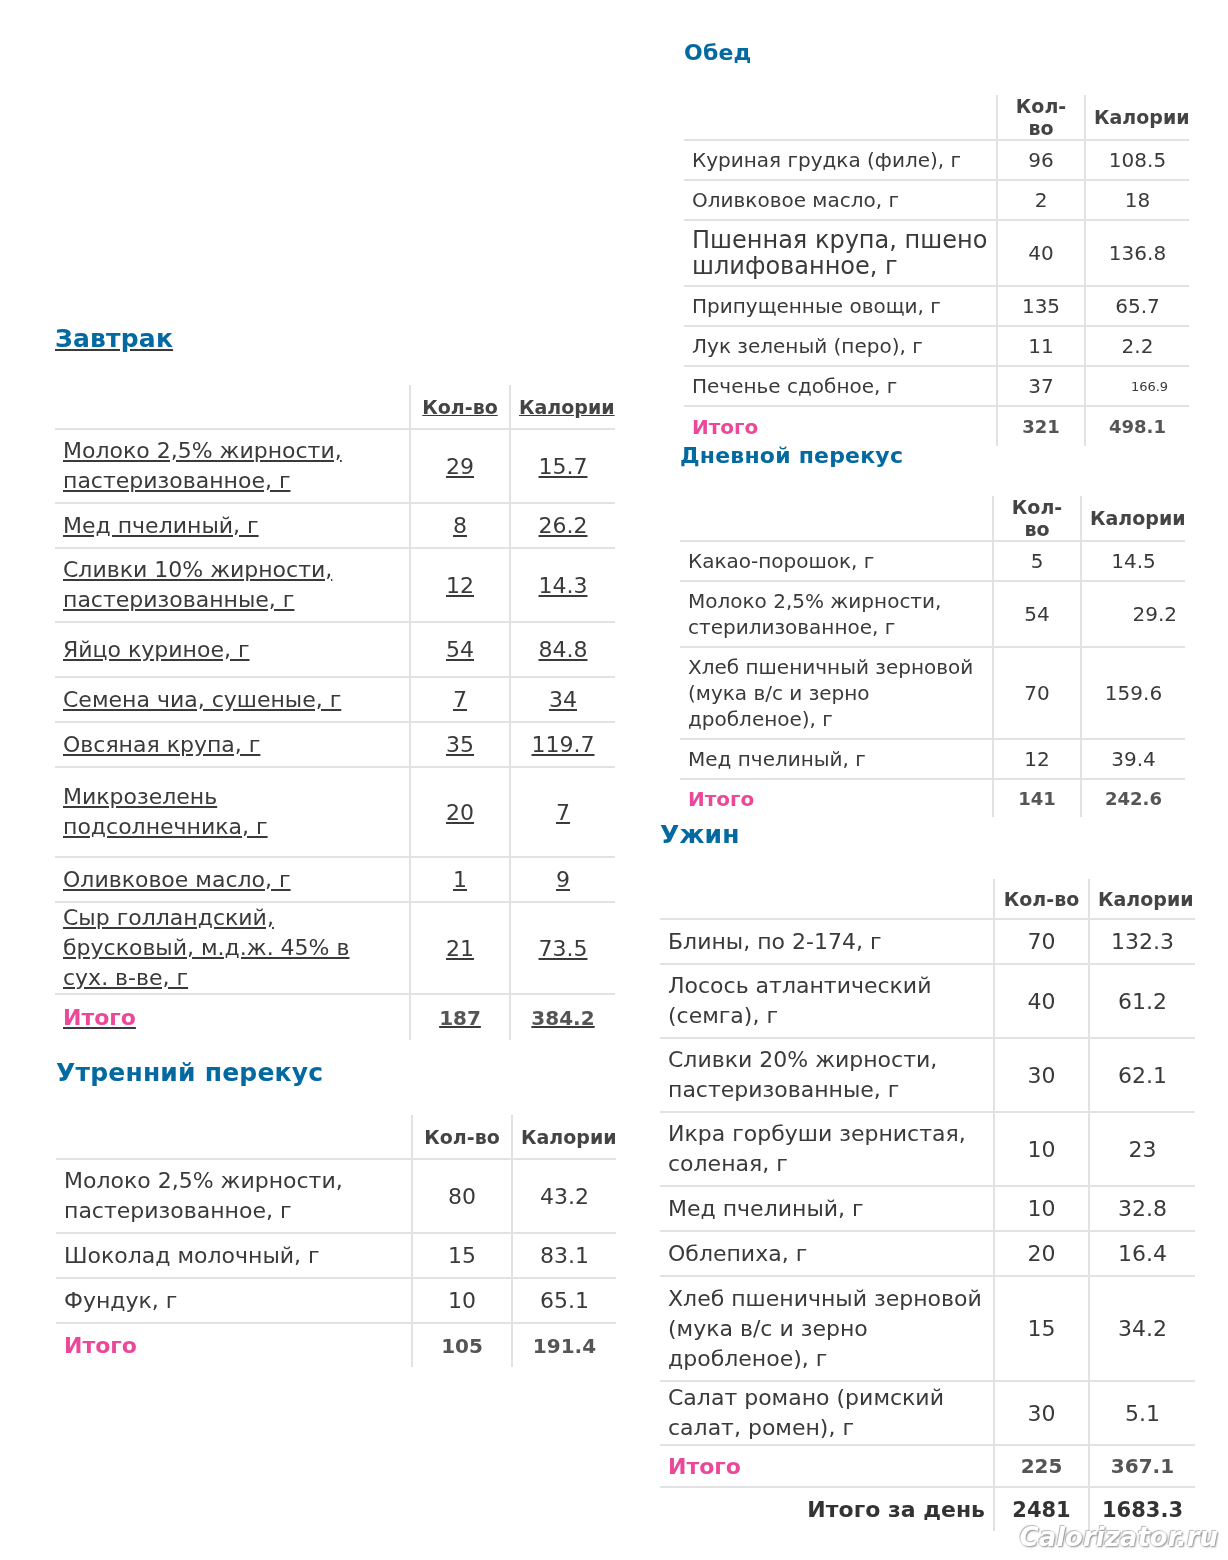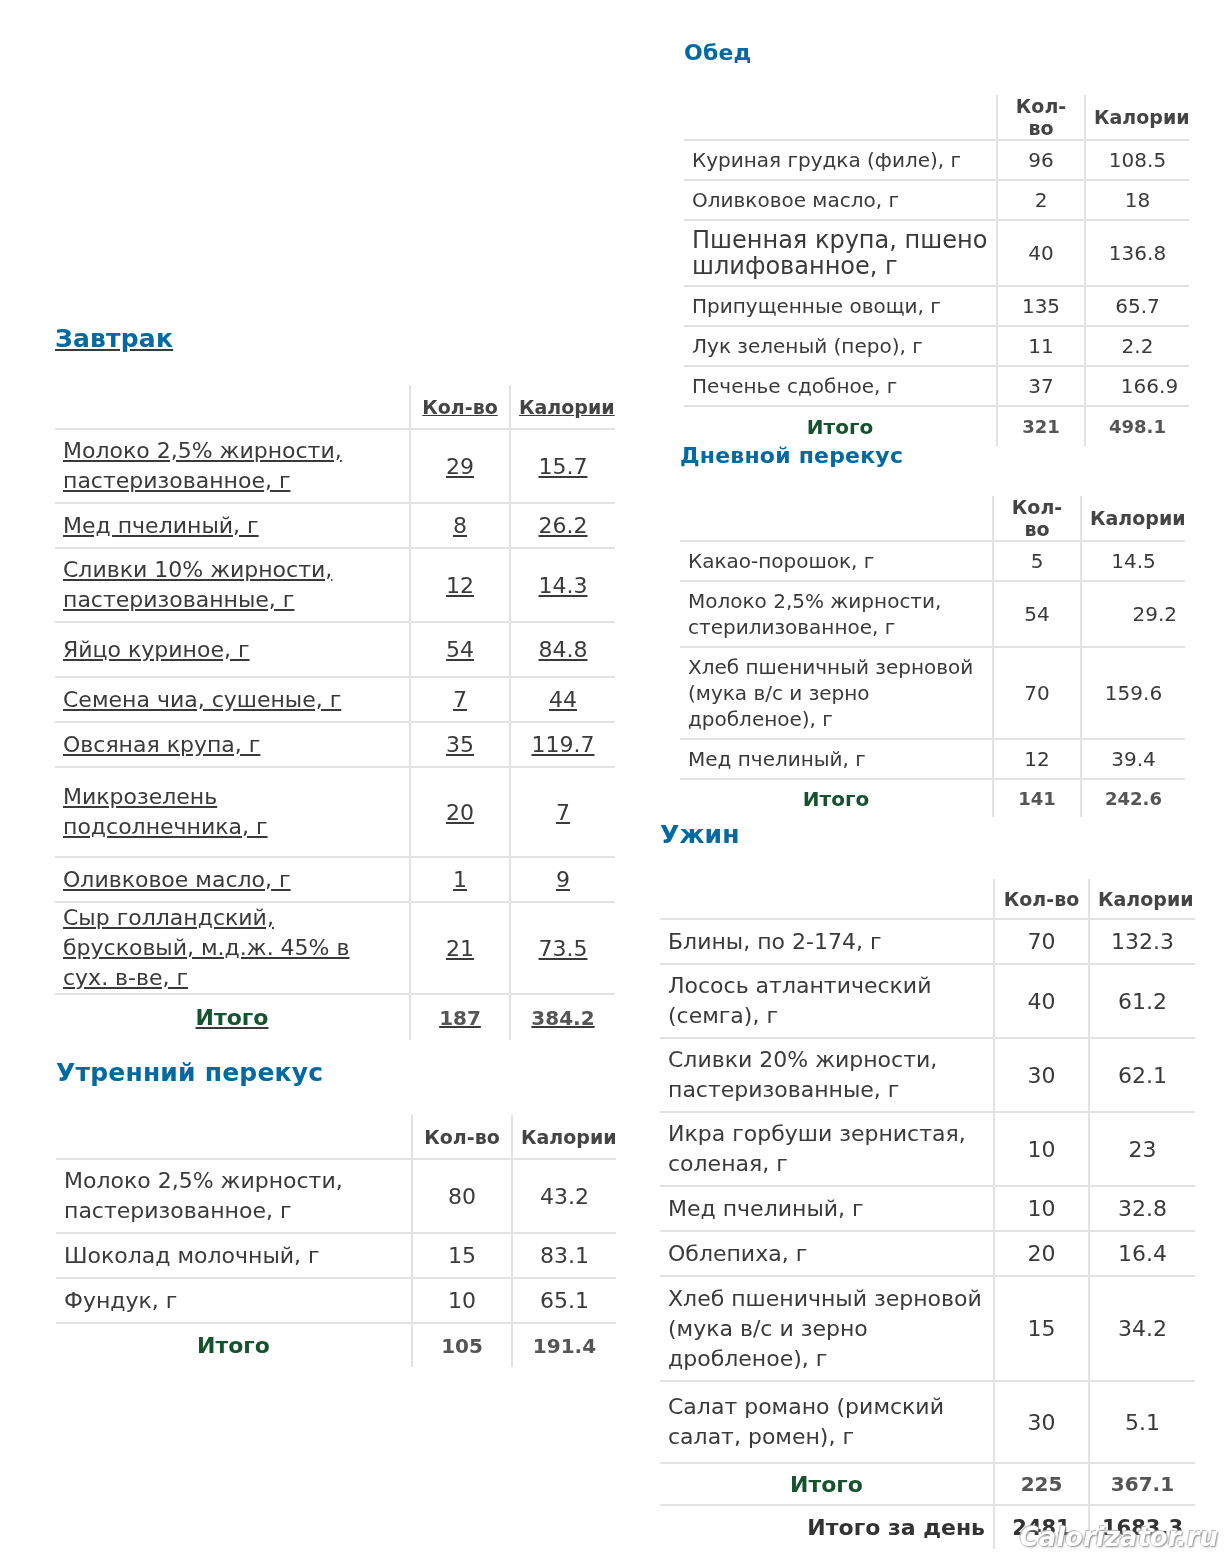--- a/index.html
+++ b/index.html
@@ -6,21 +6,21 @@
   body { width: 1228px; height: 1560px; position: relative; overflow: hidden;
          font-family: "DejaVu Sans", "Liberation Sans", sans-serif; color: #3a3a3a; }
   .meal { position: absolute; }
   .meal h2 { margin: 0; font-size: 25px; font-weight: bold; color: #0369a1; letter-spacing: 0.2px; }
   table { border-collapse: collapse; table-layout: fixed; }
   td, th { border-bottom: 2px solid #e2e2e2; padding: 0 8px; font-size: 22px; color: #3a3a3a; font-weight: normal; }
   th { font-size: 19px; font-weight: bold; color: #444; text-align: center; border-bottom: 2px solid #e2e2e2; }
   td.q, td.c, th.q, th.c { text-align: center; border-left: 2px solid #e2e2e2; }
   td.name { line-height: 30px; padding-left: 8px; }
   tr.total td { border-bottom: none; font-weight: bold; font-size: 20px; color: #555; }
-  tr.total td.lbl { text-align: center; font-size: 22px; color: #14532d; }
+  tr.total td.lbl { text-align: left; font-size: 22px; color: #ec4899; }
   tr.grand td { border-bottom: none; font-weight: bold; font-size: 21px; color: #333; }
   tr.grand td.lbl { text-align: right; font-size: 22px; color: #333; }
   tr.total.bordered td { border-bottom: 2px solid #e2e2e2; }
   .watermark { position: absolute; right: 10px; bottom: 8px; font-family: "DejaVu Sans", sans-serif;
                font-style: italic; font-weight: bold; font-size: 26px; color: #ffffff;
                text-shadow: 1px 1px 2px #888, -1px -1px 1px #bbb; }
 </style>
 </head>
 <body>
 
@@ -56,21 +56,21 @@
           <td class="c">14.3</td>
         </tr>
         <tr style="height: 55px;">
           <td class="name">Яйцо куриное, г</td>
           <td class="q">54</td>
           <td class="c">84.8</td>
         </tr>
         <tr style="height: 45px;">
           <td class="name">Семена чиа, сушеные, г</td>
           <td class="q">7</td>
-          <td class="c">44</td>
+          <td class="c">34</td>
         </tr>
         <tr style="height: 45px;">
           <td class="name">Овсяная крупа, г</td>
           <td class="q">35</td>
           <td class="c">119.7</td>
         </tr>
         <tr style="height: 90px;">
           <td class="name">Микрозелень подсолнечника, г</td>
           <td class="q">20</td>
           <td class="c">7</td>
@@ -175,21 +175,21 @@
           <td class="c" style="font-size: 20px;">65.7</td>
         </tr>
         <tr style="height: 40px;">
           <td class="name" style="font-size: 20px; line-height: 26px;">Лук зеленый (перо), г</td>
           <td class="q" style="font-size: 20px;">11</td>
           <td class="c" style="font-size: 20px;">2.2</td>
         </tr>
         <tr style="height: 40px;">
           <td class="name" style="font-size: 20px; line-height: 26px;">Печенье сдобное, г</td>
           <td class="q" style="font-size: 20px; margin-top: 8px;">37</td>
-          <td class="c" style="font-size: 20px; padding-left: 32px;">166.9</td>
+          <td class="c" style="font-size: 13px; padding-left: 32px;">166.9</td>
         </tr>
       </tbody>
     <tbody>
         <tr class="total" style="height:40px">
       <td class="lbl" style="font-size:20px">Итого</td>
       <td class="q" style="font-size:18px">321</td>
       <td class="c" style="font-size:18px">498.1</td>
     </tr>
   </tbody>
     </table>
@@ -286,21 +286,21 @@
         <tr style="height: 45px;">
           <td class="name">Облепиха, г</td>
           <td class="q">20</td>
           <td class="c">16.4</td>
         </tr>
         <tr style="height: 105px;">
           <td class="name">Хлеб пшеничный зерновой (мука в/с и зерно дробленое), г</td>
           <td class="q">15</td>
           <td class="c">34.2</td>
         </tr>
-        <tr style="height: 82px;">
+        <tr style="height: 64px;">
           <td class="name">Салат романо (римский салат, ромен), г</td>
           <td class="q">30</td>
           <td class="c">5.1</td>
         </tr>
       </tbody>
     <tbody>
         <tr class="total bordered" style="height:42px">
       <td class="lbl">Итого</td>
       <td class="q">225</td>
       <td class="c">367.1</td>

